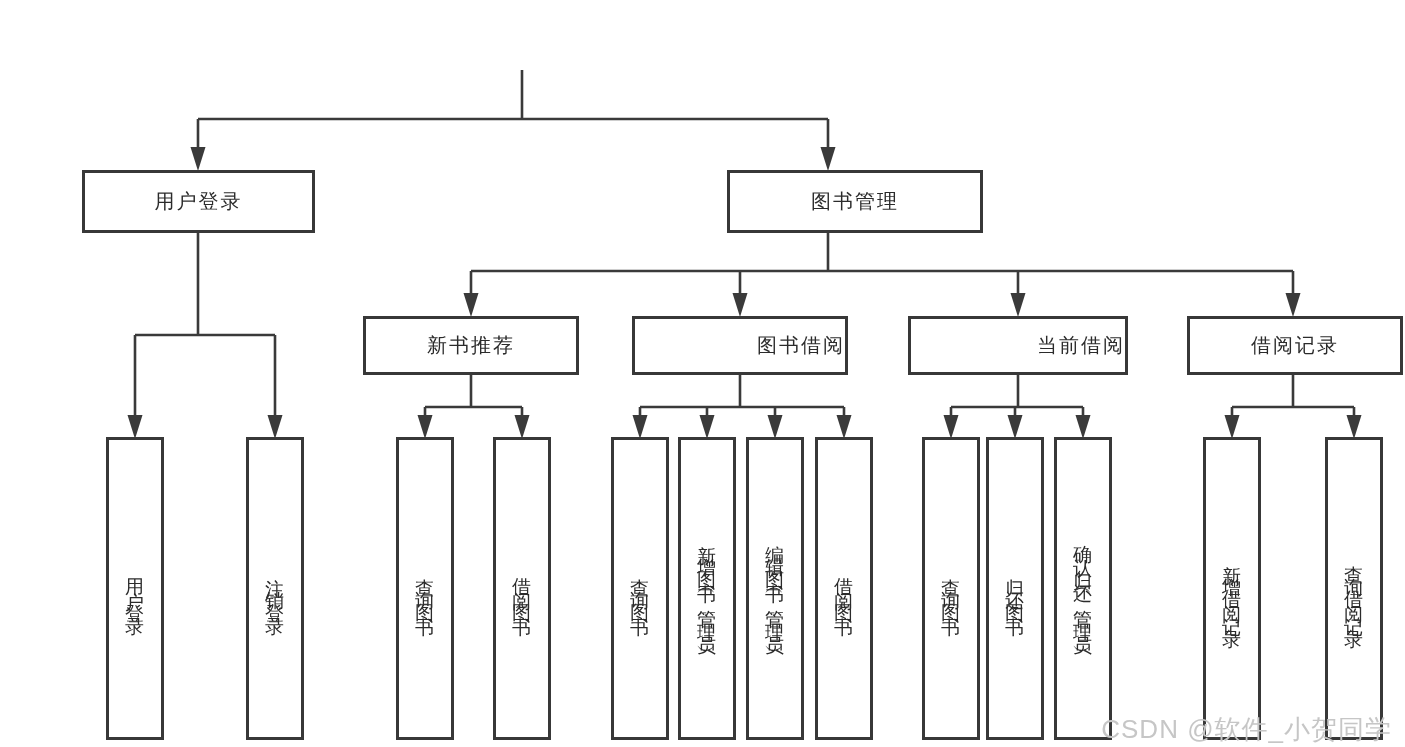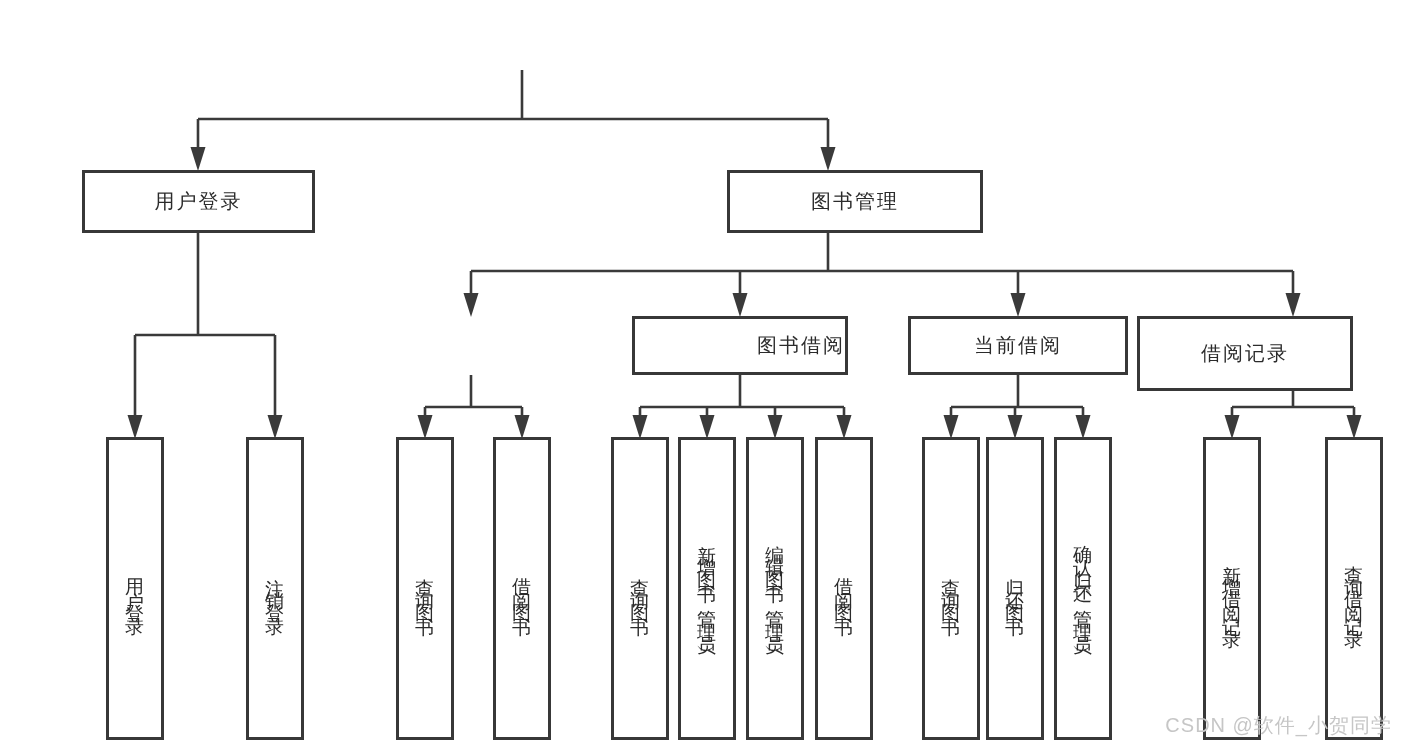--- a/index.html
+++ b/index.html
@@ -55,34 +55,34 @@
     text-orientation: mixed;
     font-size: 19px;
     letter-spacing: 13px;
     line-height: 1;
     white-space: nowrap;
   }
   .watermark {
     position: absolute;
     right: 13px;
     top: 712px;
-    font-size: 20px;
+    font-size: 26px;
     letter-spacing: 1px;
     color: var(--watermark, #c6c6c6);
     z-index: 10;
     white-space: nowrap;
   }
   
   .node-root { left: 22px;   top: 13px;  width: 1000px; height: 57px; }
   .l2a       { left: 82px;   top: 170px; width: 233px;  height: 63px; }
   .l2b       { left: 712px;  top: 170px; width: 256px;  height: 63px; margin-left: 15px; }
   .l3a       { left: 363px;  top: 316px; width: 216px;  height: 59px; }
   .l3b       { left: 632px;  top: 316px; width: 216px;  height: 59px; justify-content: flex-end; }
-  .l3c       { left: 908px;  top: 316px; width: 220px;  height: 59px; }
-  .l3d       { left: 1137px; top: 316px; width: 216px;  height: 75px; }
+  .l3c       { left: 908px;  top: 316px; width: 220px;  height: 59px; justify-content: flex-end; }
+  .l3d       { left: 1187px; top: 316px; width: 216px;  height: 59px; }
   .leaf      { top: 437px; width: 58px; height: 303px; }
   .lf1  { left: 106px; }
   .lf2  { left: 246px; }
   .lf3  { left: 396px; }
   .lf4  { left: 493px; }
   .lf5  { left: 611px; }
   .lf6  { left: 678px; }
   .lf7  { left: 746px; }
   .lf8  { left: 815px; }
   .lf9  { left: 922px; }
@@ -133,20 +133,23 @@
   </svg>
 
 
   <div class="node node-h l2a">
     <span class="label">用户登录</span>
   </div>
   <div class="node node-h l2b">
     <span class="label">图书管理</span>
   </div>
 
+  <div class="node node-h l3a">
+    <span class="label">新书推荐</span>
+  </div>
   <div class="node node-h l3b">
     <span class="label">图书借阅</span>
   </div>
   <div class="node node-h l3c">
     <span class="label">当前借阅</span>
   </div>
   <div class="node node-h l3d">
     <span class="label">借阅记录</span>
   </div>
 

